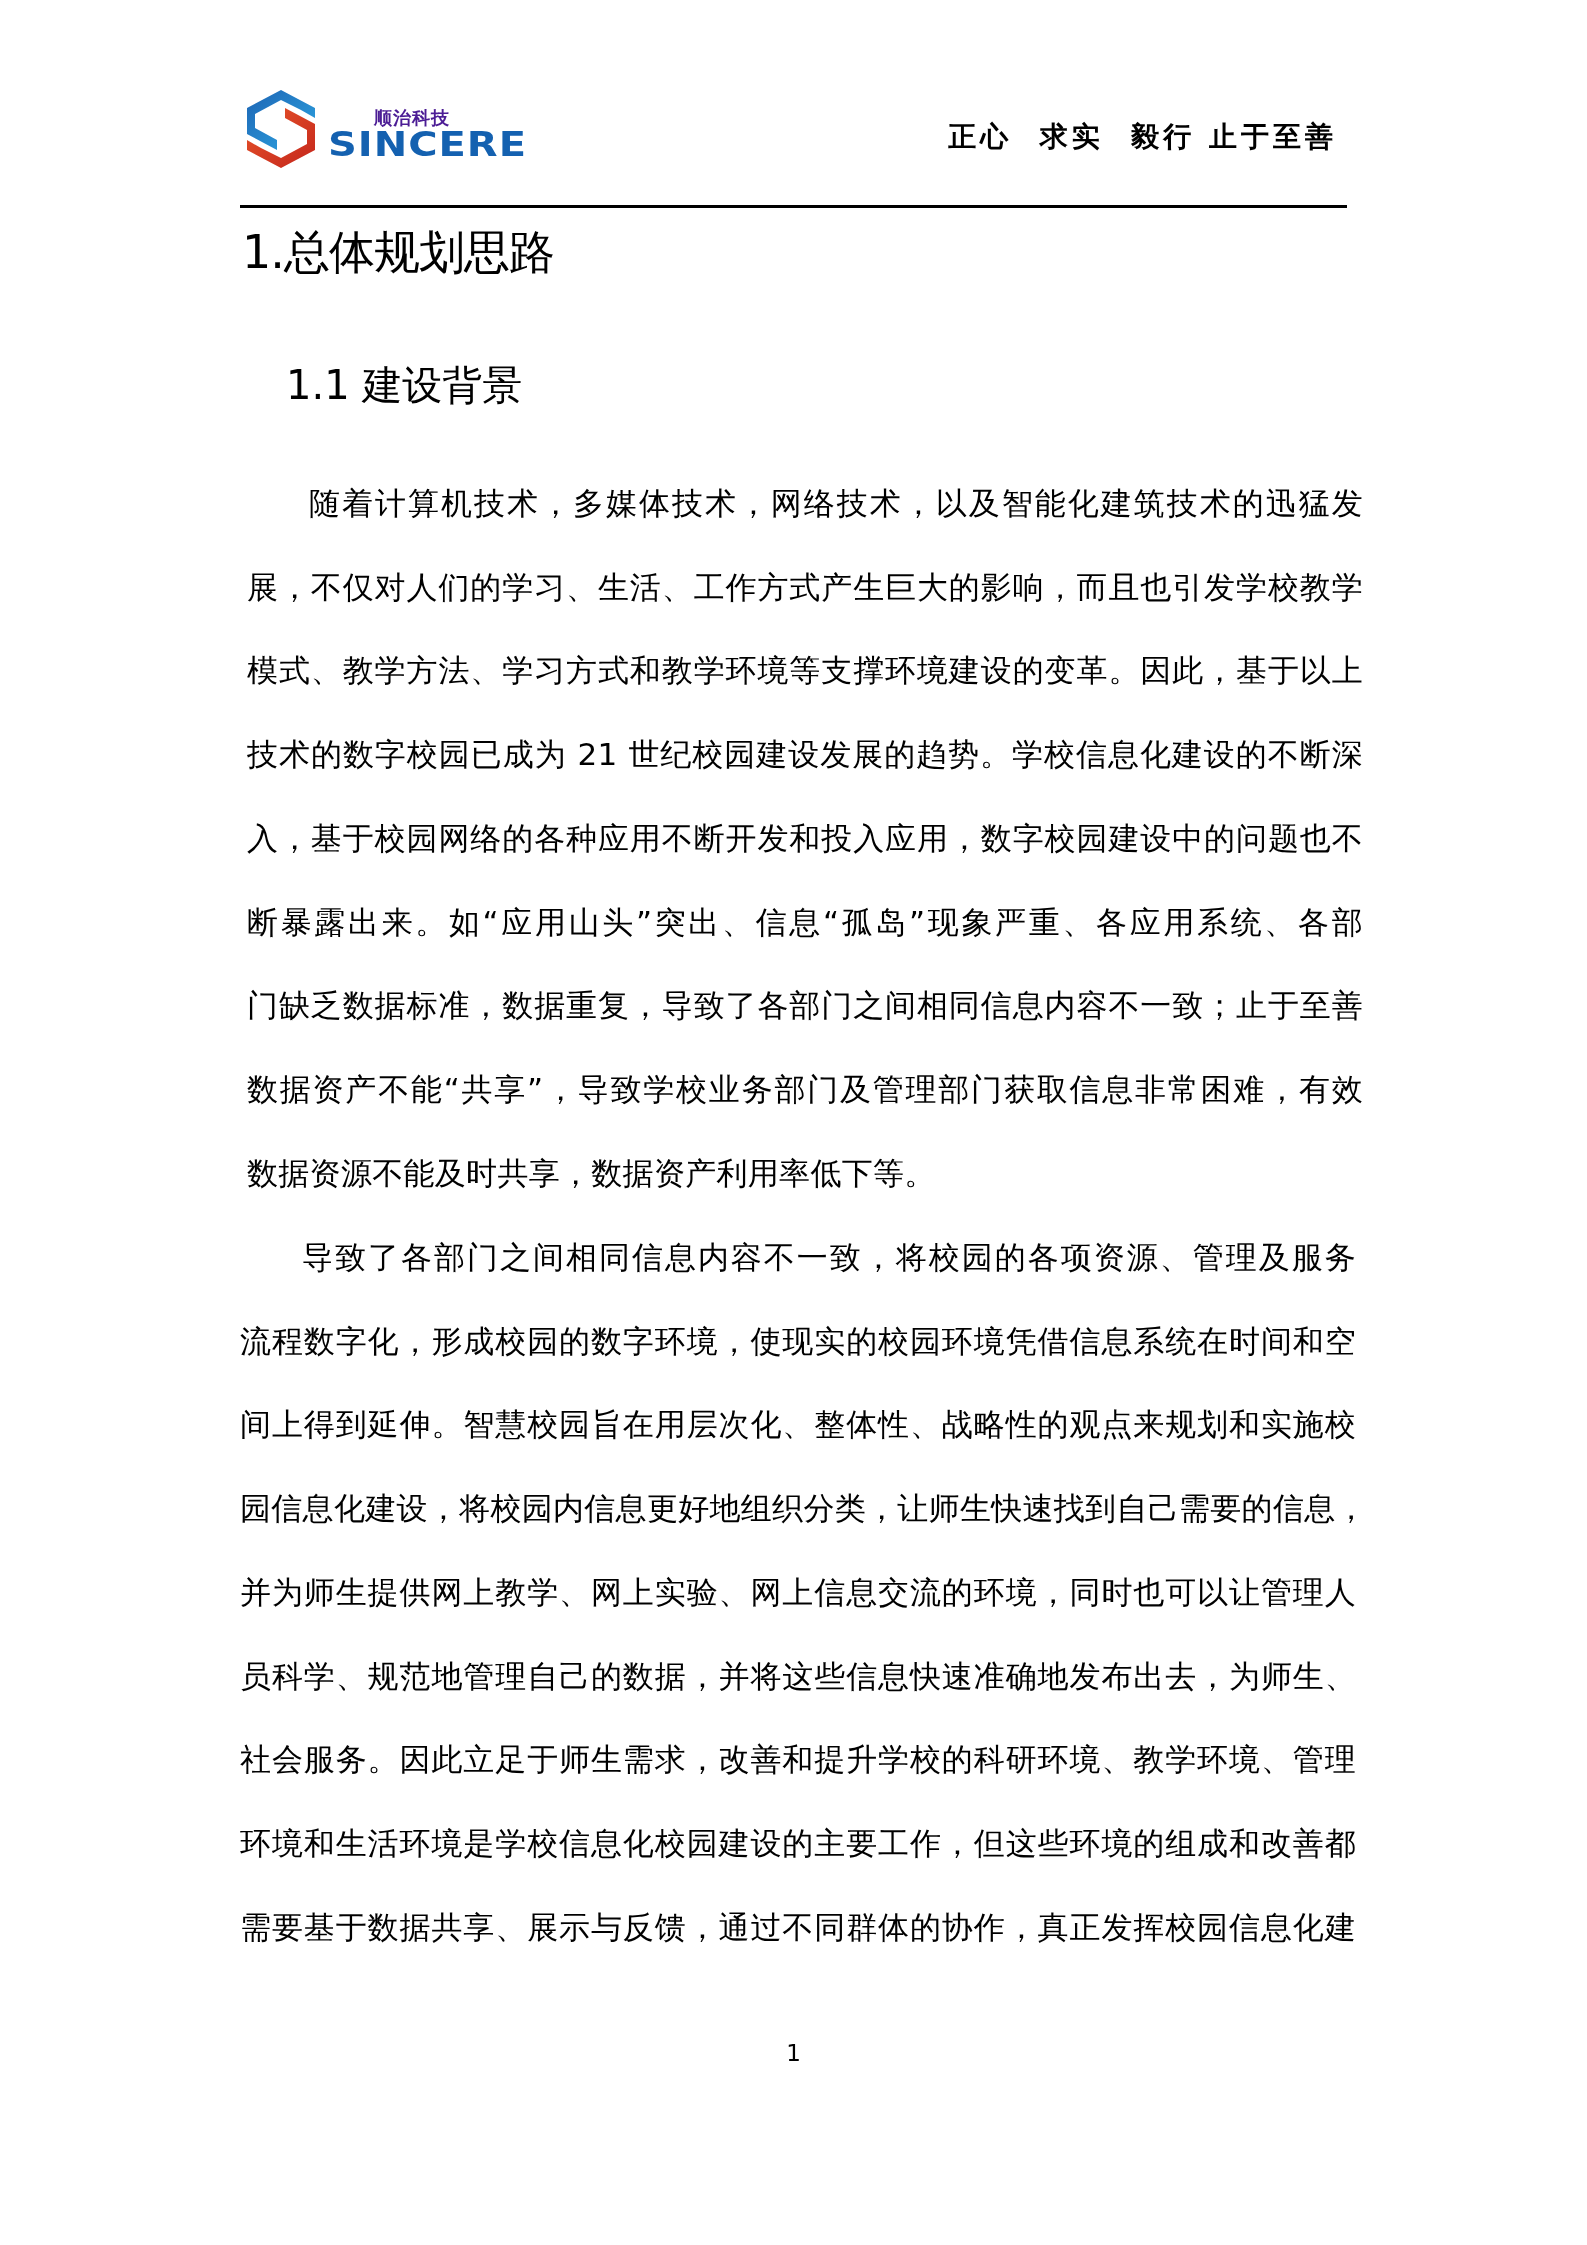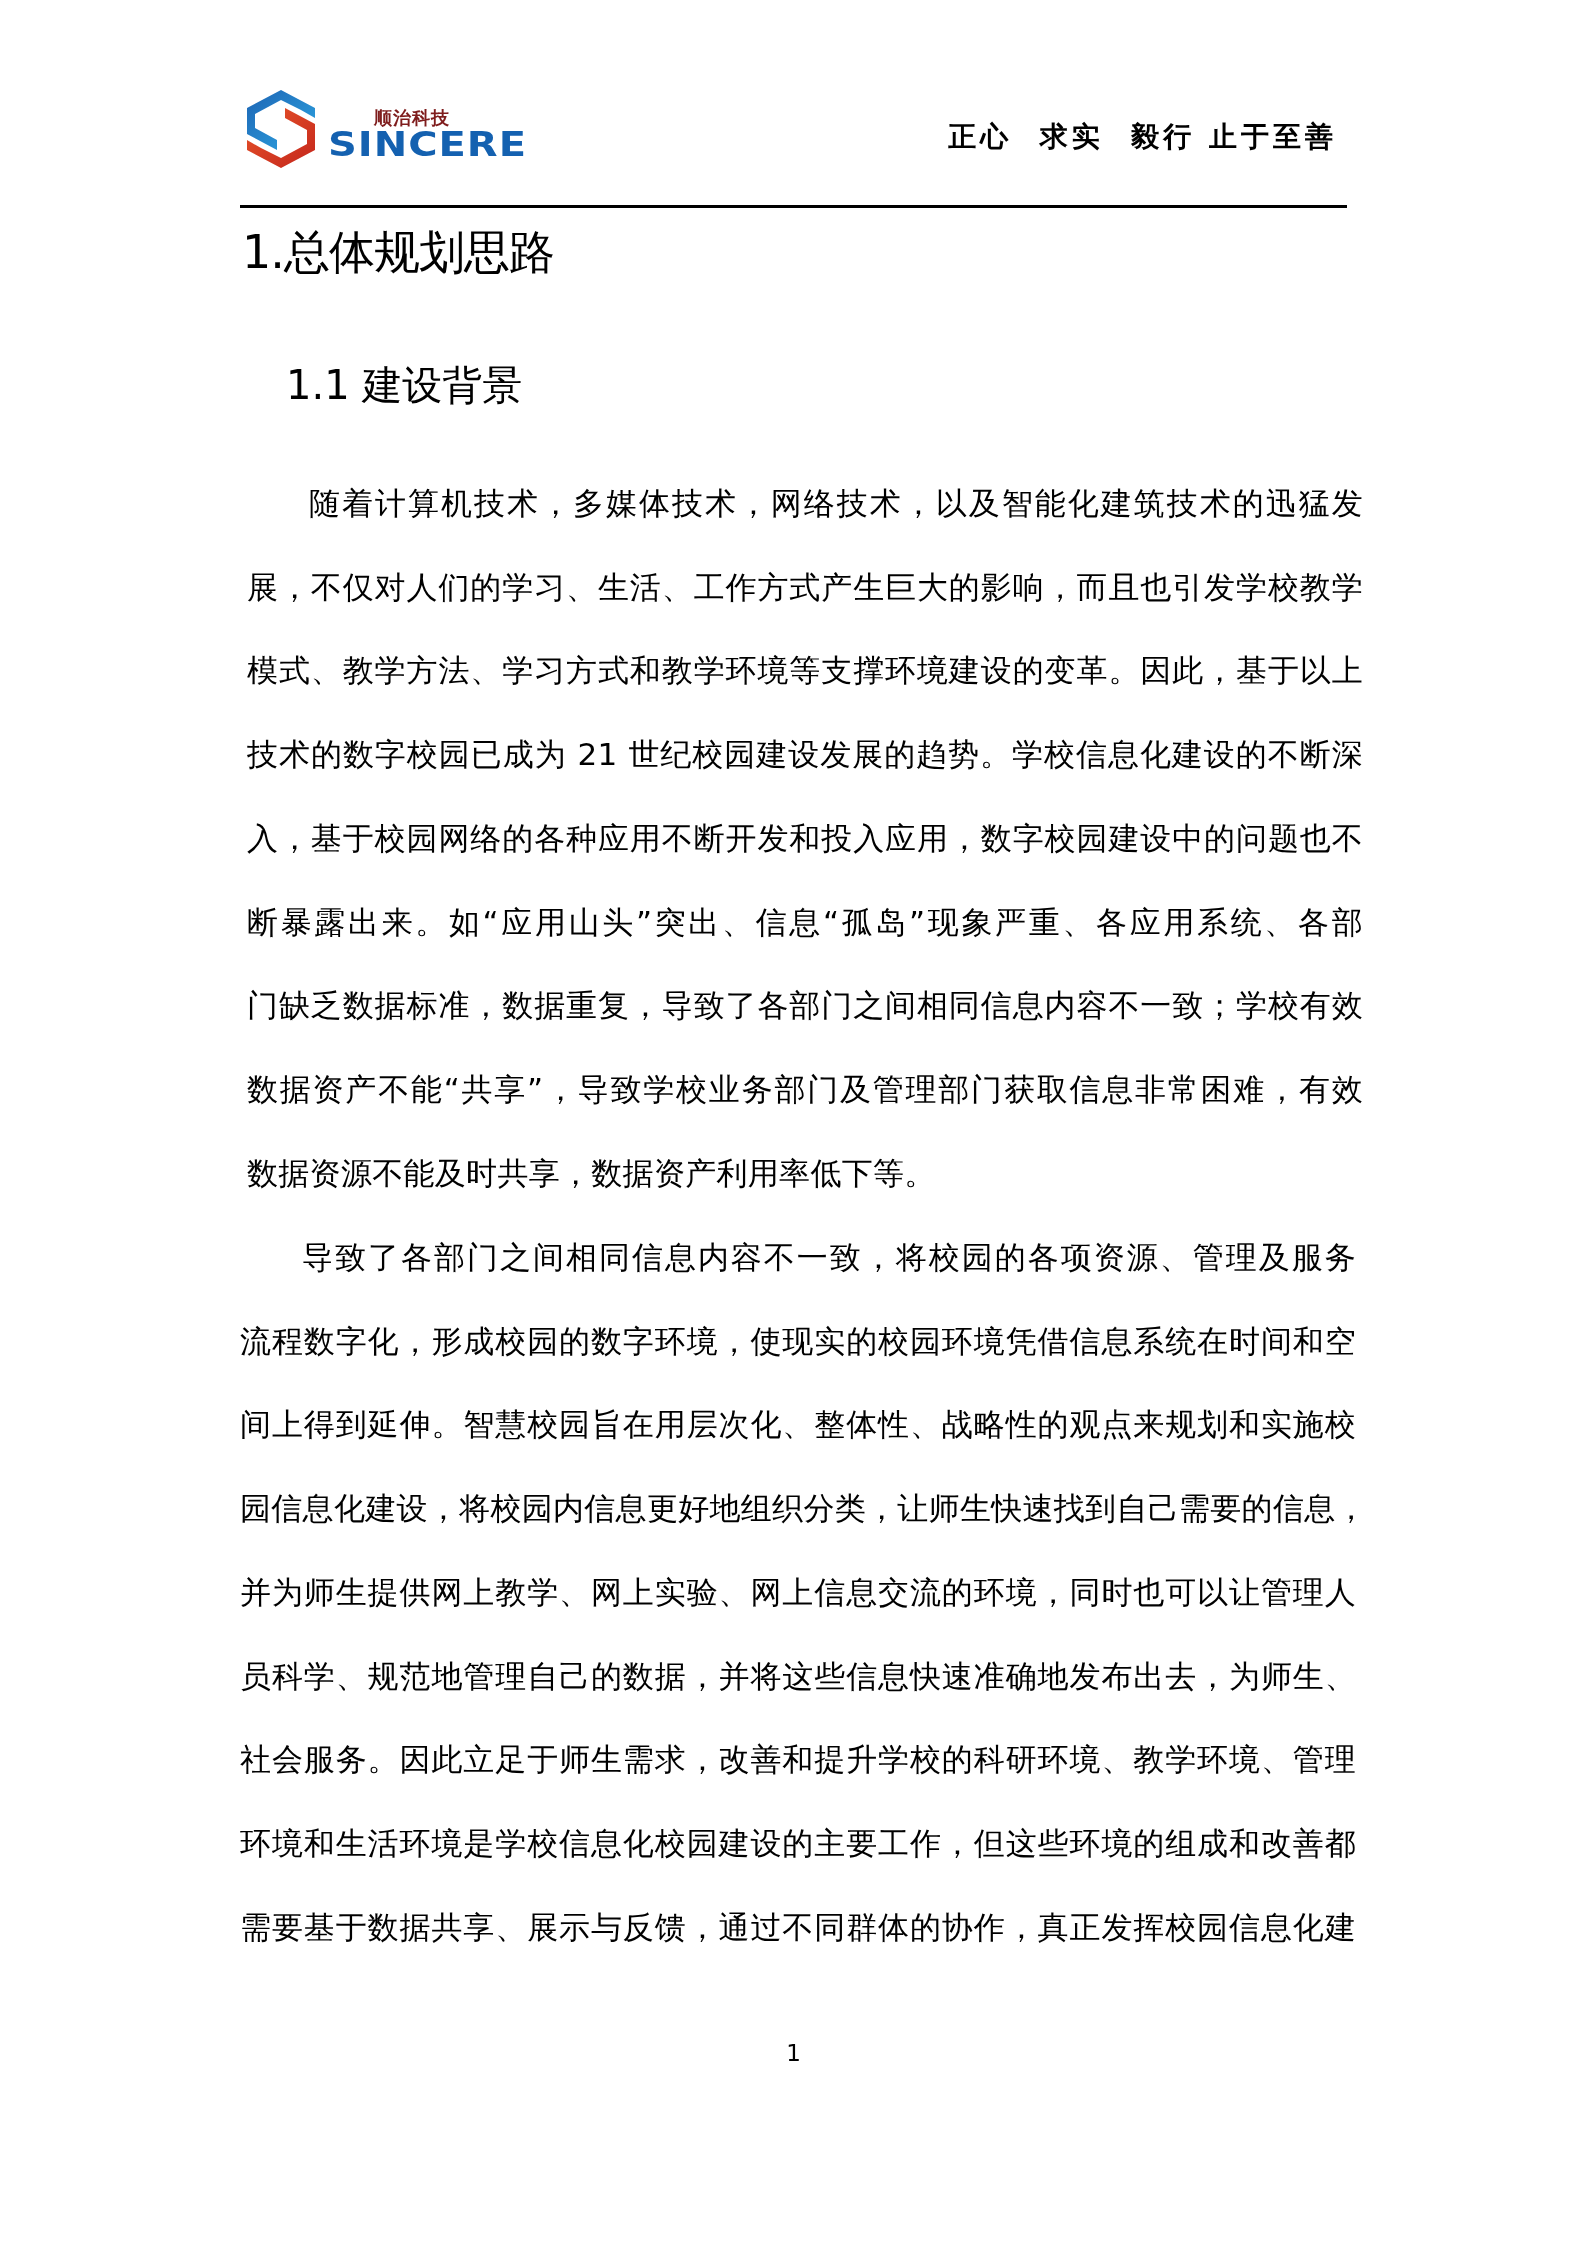--- a/index.html
+++ b/index.html
@@ -2,21 +2,21 @@
 <html><head>
 <meta charset="utf-8">
 <style>
   html, body { margin: 0; padding: 0; background: #ffffff; }
   body { width: 1587px; height: 2245px; position: relative; overflow: hidden;
          font-family: "DejaVu Sans", "Liberation Sans", sans-serif; color: #000; }
   .header { position: absolute; left: 240px; top: 80px; width: 1107px; height: 128px; }
   .logo { position: absolute; left: 0; top: 6px; width: 300px; height: 88px; }
   .logo-icon { position: absolute; left: 1px; top: 2px; width: 80px; height: 82px; }
   .logo-cn { position: absolute; left: 134px; top: 20px; font-size: 18px; font-weight: bold;
-             color: #7f1d1d; letter-spacing: 1px; }
+             color: #4c1d95; letter-spacing: 1px; }
   .logo-en { position: absolute; left: 88px; top: 40px; font-size: 40px; font-weight: bold;
              color: #1461b0; letter-spacing: 1px; font-family: "DejaVu Sans", sans-serif;
              transform: scaleY(0.82); transform-origin: top left; }
   .motto { position: absolute; right: 10px; top: 38px; font-size: 28px; font-weight: bold;
            font-family: "DejaVu Serif", serif; letter-spacing: 4px; white-space: pre; }
   .header-rule { position: absolute; left: 240px; top: 205px; width: 1107px; height: 3px; background: #000; }
   .h1 { position: absolute; left: 242px; top: 222px; font-size: 46px; font-weight: normal; letter-spacing: -1px; }
   .h2 { position: absolute; left: 286px; top: 358px; font-size: 40px; font-weight: normal; }
   .body-text { position: absolute; left: 240px; width: 1116px; font-size: 31px; line-height: 83.7px; }
   .p1 { top: 462px; margin-left: 7px; }
@@ -56,21 +56,21 @@
 <h1 class="h1" style="margin:0">1.总体规划思路</h1>
 <h2 class="h2" style="margin:0">1.1 建设背景</h2>
 
 <div class="body-text p1">
   <span class="line indent">随着计算机技术，多媒体技术，网络技术，以及智能化建筑技术的迅猛发</span>
   <span class="line">展，不仅对人们的学习、生活、工作方式产生巨大的影响，而且也引发学校教学</span>
   <span class="line">模式、教学方法、学习方式和教学环境等支撑环境建设的变革。因此，基于以上</span>
   <span class="line">技术的数字校园已成为 21 世纪校园建设发展的趋势。学校信息化建设的不断深</span>
   <span class="line">入，基于校园网络的各种应用不断开发和投入应用，数字校园建设中的问题也不</span>
   <span class="line">断暴露出来。如“应用山头”突出、信息“孤岛”现象严重、各应用系统、各部</span>
-  <span class="line">门缺乏数据标准，数据重复，导致了各部门之间相同信息内容不一致；学校有效</span>
+  <span class="line">门缺乏数据标准，数据重复，导致了各部门之间相同信息内容不一致；止于至善</span>
   <span class="line">数据资产不能“共享”，导致学校业务部门及管理部门获取信息非常困难，有效</span>
   <span class="line last">数据资源不能及时共享，数据资产利用率低下等。</span>
 </div>
 
 <div class="body-text p2">
   <span class="line indent">导致了各部门之间相同信息内容不一致，将校园的各项资源、管理及服务</span>
   <span class="line">流程数字化，形成校园的数字环境，使现实的校园环境凭借信息系统在时间和空</span>
   <span class="line">间上得到延伸。智慧校园旨在用层次化、整体性、战略性的观点来规划和实施校</span>
   <span class="line">园信息化建设，将校园内信息更好地组织分类，让师生快速找到自己需要的信息，</span>
   <span class="line">并为师生提供网上教学、网上实验、网上信息交流的环境，同时也可以让管理人</span>

